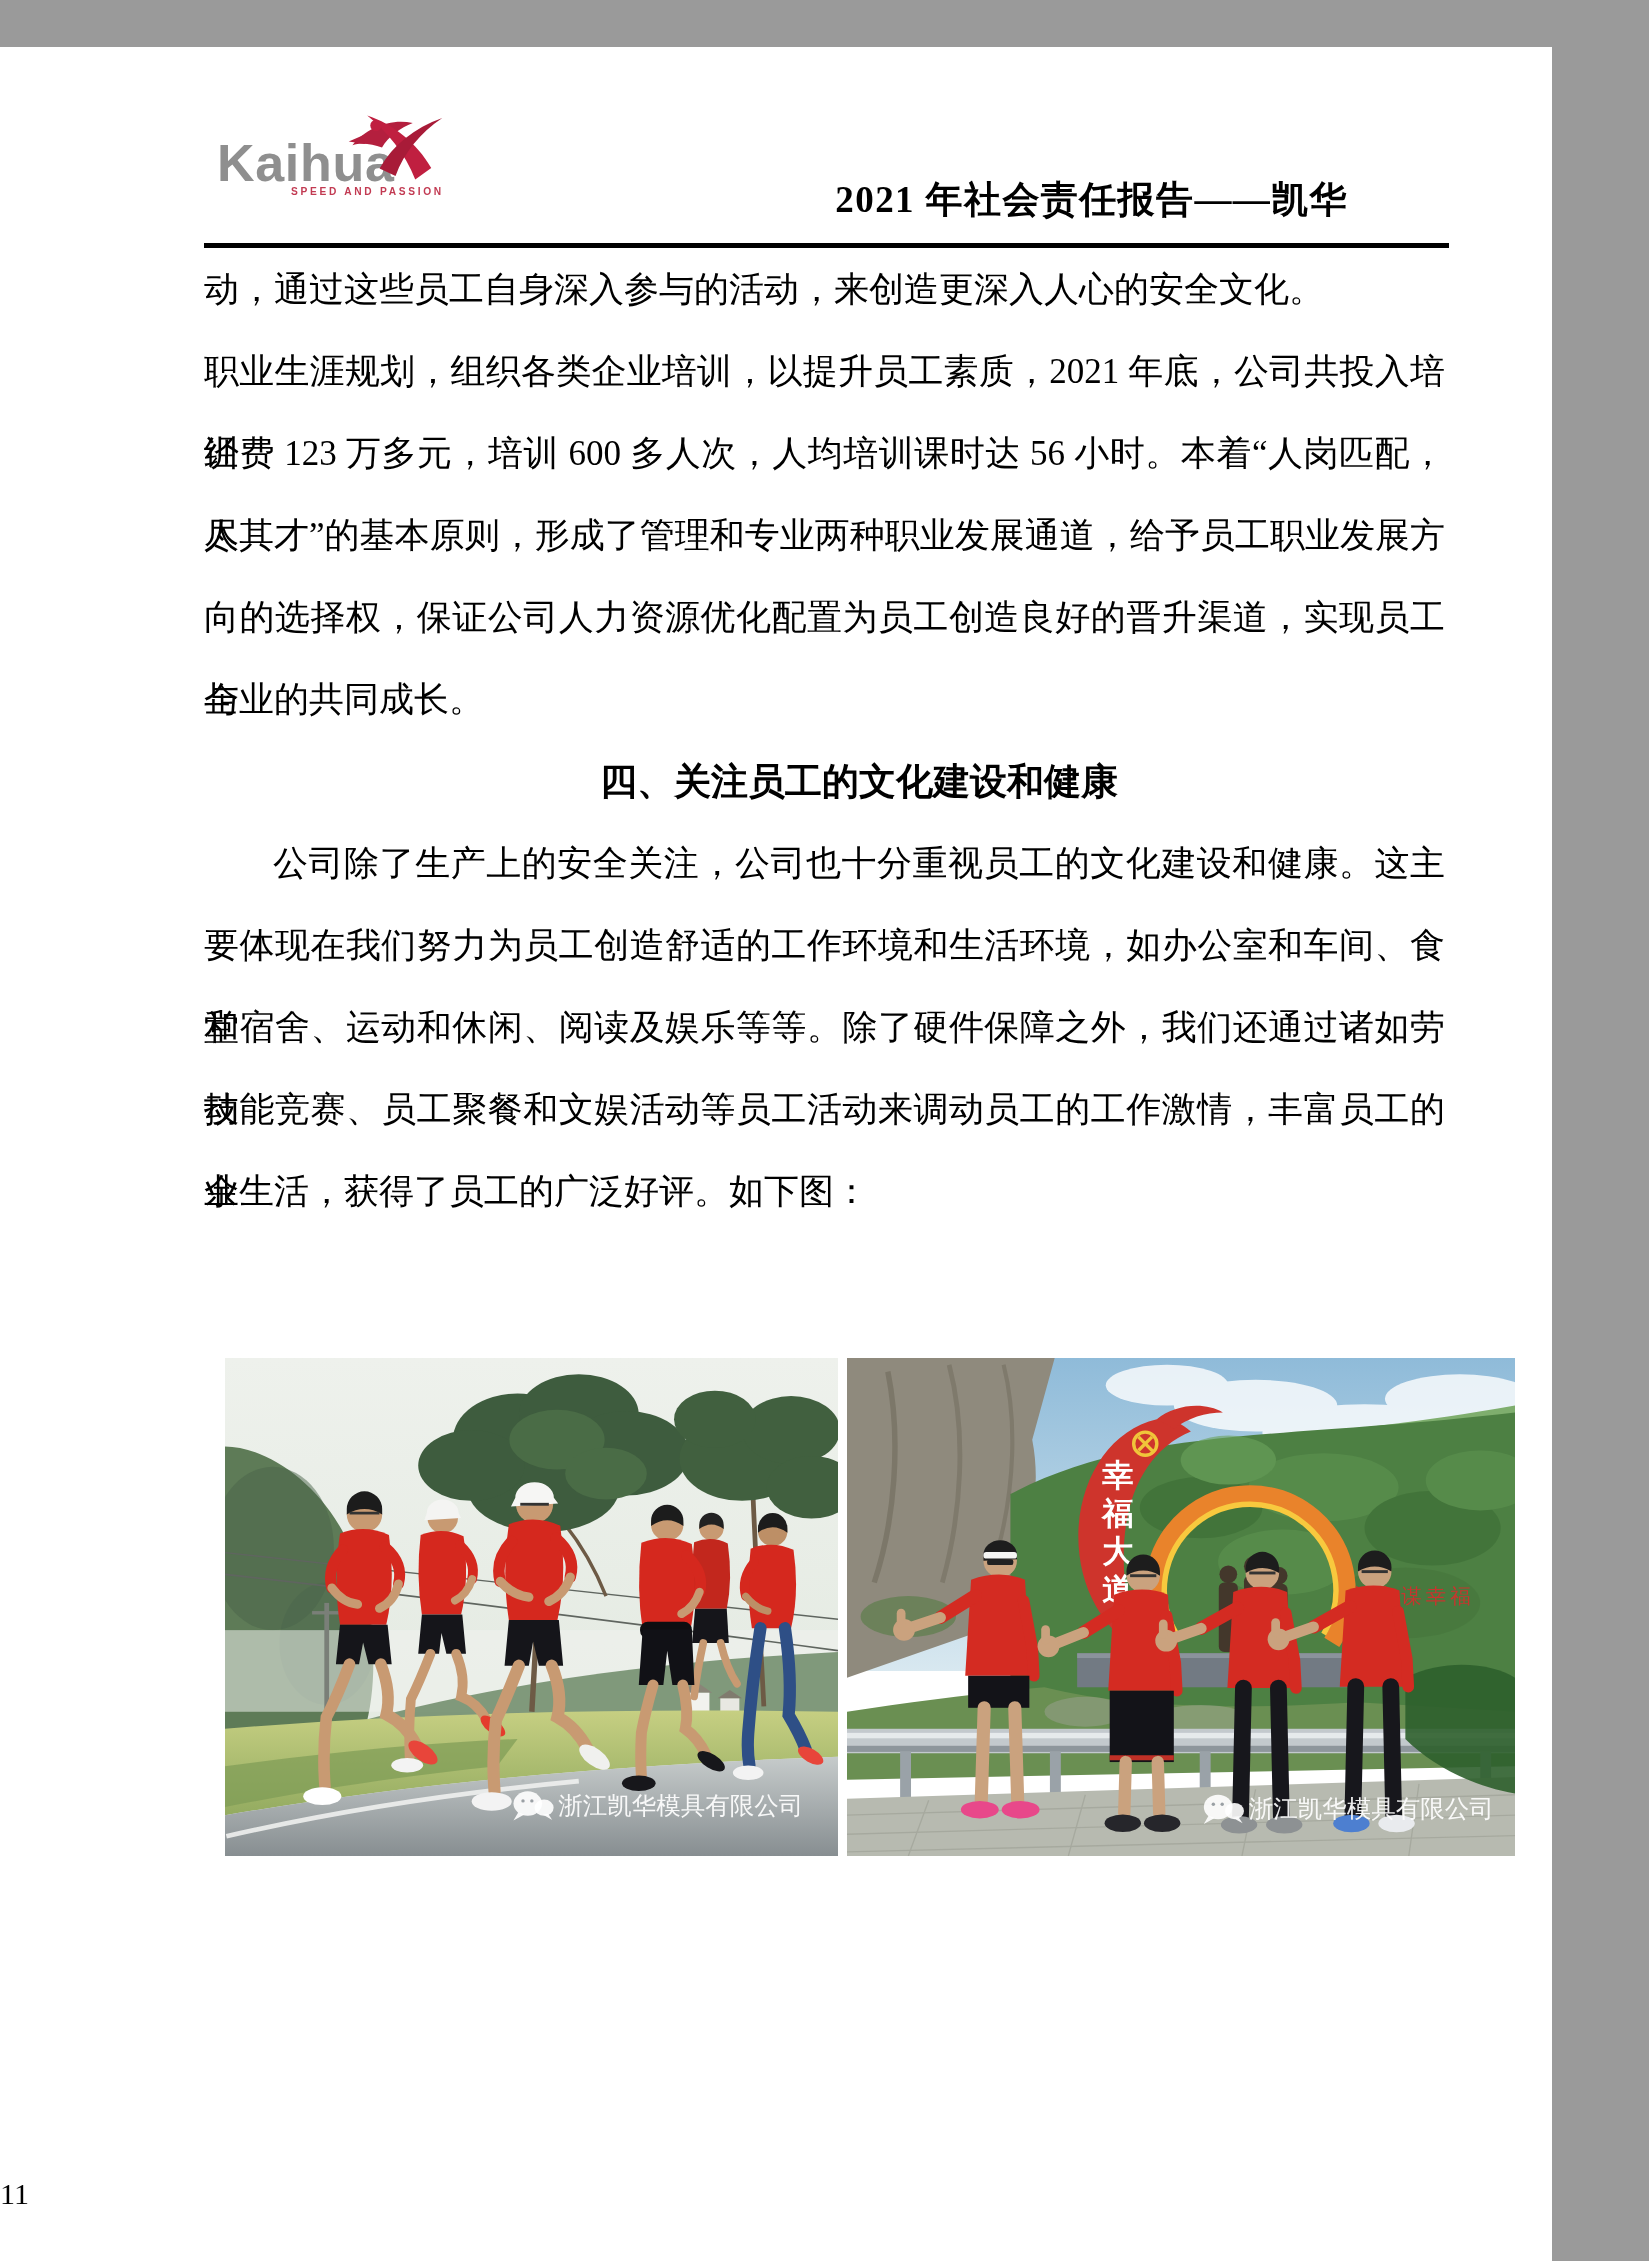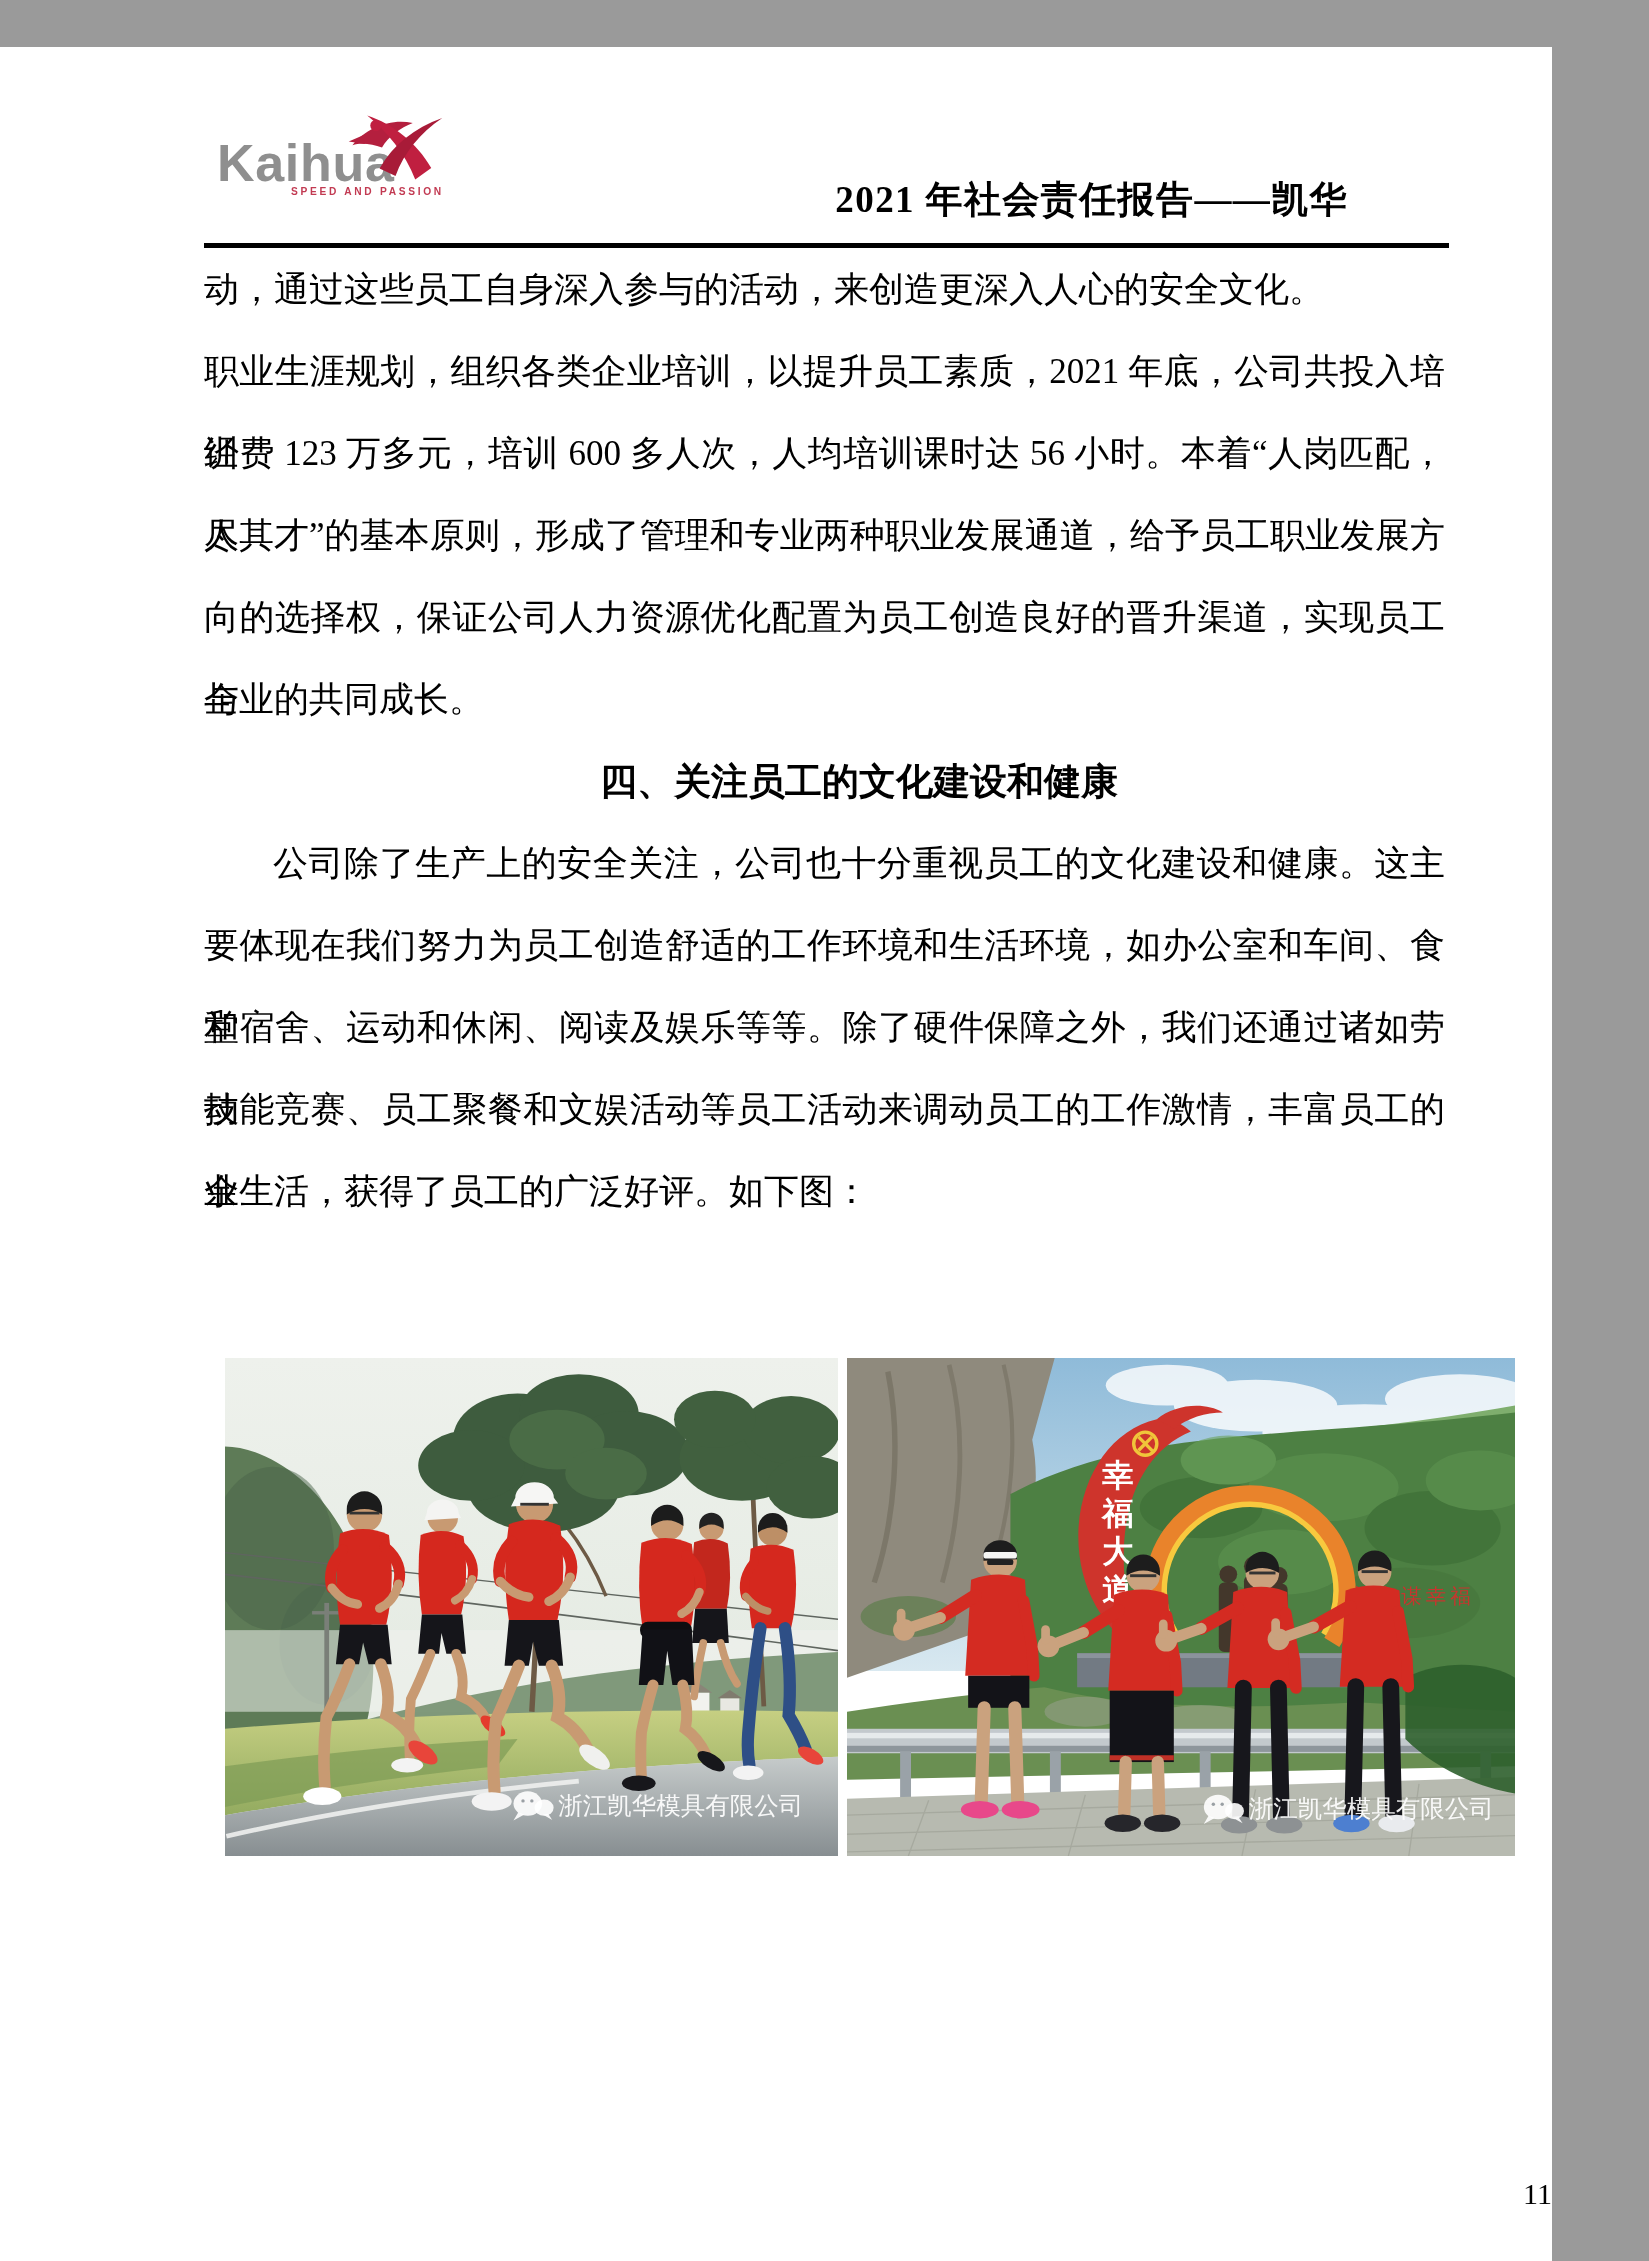--- a/index.html
+++ b/index.html
@@ -47,21 +47,21 @@
     font-weight:bold;font-size:37px;text-align:center;
   }
   
   .photo{position:absolute;top:1311px;height:498px;overflow:hidden;}
   .photo.left{left:225px;width:613px;}
   .photo.right{left:847px;width:668px;}
   .photo svg{display:block;width:100%;height:100%;}
   
   .page-num{
     position:absolute;top:2130px;left:0;width:100%;
-    text-align:right;font-size:30px;
+    text-align:left;font-size:30px;
   }
 </style>
 </head>
 <body>
 
 <div class="page">
 
   <div class="logo">
     <div class="logo-word">Kaihua</div>
     <svg class="logo-bird" viewBox="0 0 160 130">

